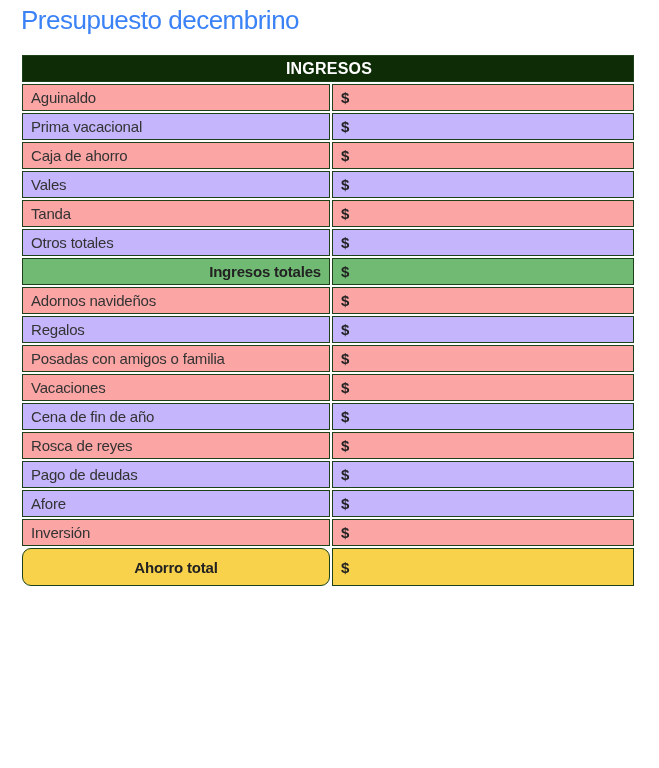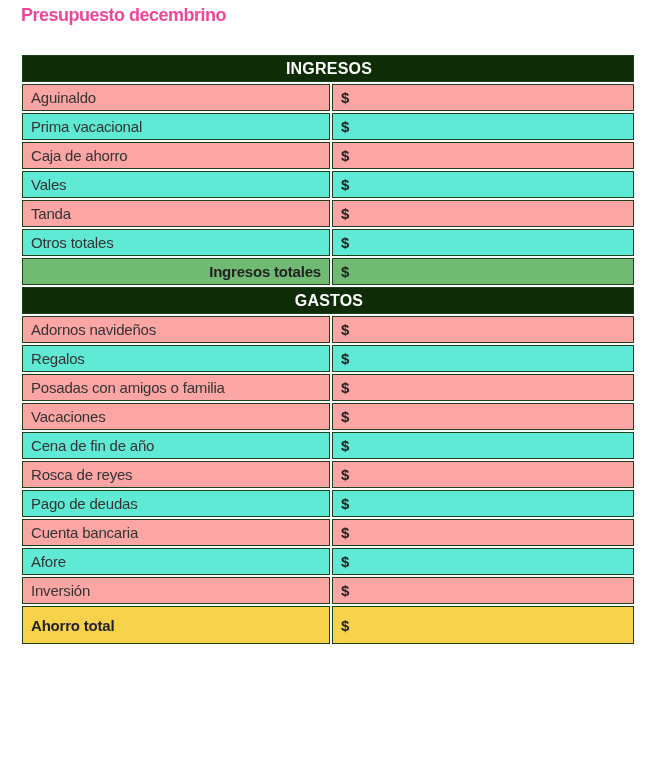--- a/index.html
+++ b/index.html
@@ -3,21 +3,21 @@
 <meta charset="utf-8">
 <style>
   html,body{margin:0;padding:0;background:#ffffff;}
   body{
     width:659px;height:768px;position:relative;
     font-family:"Liberation Sans", sans-serif;
     -webkit-font-smoothing:antialiased;
   }
   .page-title{
     position:absolute;left:21px;top:5px;
-    font-size:18px;font-weight:bold;color:#ec4899;
+    font-size:26px;font-weight:normal;color:#3b82f6;
     letter-spacing:-0.5px;
   }
   .budget-table{
     position:absolute;left:20px;top:53px;
     border-collapse:separate;border-spacing:2px;
     width:616px;table-layout:fixed;
   }
   .budget-table td{
     border:1.5px solid #1d421a;
     height:25px;
@@ -30,32 +30,32 @@
   td.section-header{
     background:#0e2d07;
     color:#ffffff;
     font-weight:bold;
     text-align:center;
     font-size:16px;
     letter-spacing:0.2px;
     padding-left:10px;
   }
   .shade td{background:#fca5a5;}
-  .plain td{background:#5eead4;margin-left:28px;}
+  .plain td{background:#c4b5fd;margin-left:28px;}
   .total-row td{
     background:#70ba73;
     font-weight:bold;color:#222222;
   }
   .total-row td.label-cell{text-align:right;}
   .grand-total-row td{
     background:#f8d24b;
     font-weight:bold;color:#222222;
     height:36px;
   }
-  .grand-total-row td.label-cell{text-align:left;}
+  .grand-total-row td.label-cell{text-align:center;border-radius:9px;}
   td.value-cell .dollar{font-weight:bold;color:#222222;}
   td.value-cell .amount{margin-left:6px;}
   col.c-label{width:305px;}
   col.c-value{width:299px;}
 </style>
 </head>
 <body>
 
 <div class="page-title">Presupuesto decembrino</div>
 
@@ -91,23 +91,20 @@
   </tr>
   <tr class="plain">
     <td class="label-cell">Otros totales</td>
     <td class="value-cell"><span class="dollar">$</span><span class="amount"></span></td>
   </tr>
   <tr class="total-row">
     <td class="label-cell">Ingresos totales</td>
     <td class="value-cell"><span class="dollar">$</span><span class="amount"></span></td>
   </tr>
 
-  <tr>
-    <td colspan="2" class="section-header">GASTOS</td>
-  </tr>
   <tr class="shade">
     <td class="label-cell">Adornos navideños</td>
     <td class="value-cell"><span class="dollar">$</span><span class="amount"></span></td>
   </tr>
   <tr class="plain">
     <td class="label-cell">Regalos</td>
     <td class="value-cell"><span class="dollar">$</span><span class="amount"></span></td>
   </tr>
   <tr class="shade">
     <td class="label-cell">Posadas con amigos o familia</td>
@@ -123,24 +120,20 @@
   </tr>
   <tr class="shade">
     <td class="label-cell">Rosca de reyes</td>
     <td class="value-cell"><span class="dollar">$</span><span class="amount"></span></td>
   </tr>
   <tr class="plain">
     <td class="label-cell">Pago de deudas</td>
     <td class="value-cell"><span class="dollar">$</span><span class="amount"></span></td>
   </tr>
 
-  <tr class="shade">
-    <td class="label-cell">Cuenta bancaria</td>
-    <td class="value-cell"><span class="dollar">$</span><span class="amount"></span></td>
-  </tr>
   <tr class="plain">
     <td class="label-cell">Afore</td>
     <td class="value-cell"><span class="dollar">$</span><span class="amount"></span></td>
   </tr>
   <tr class="shade">
     <td class="label-cell">Inversión</td>
     <td class="value-cell"><span class="dollar">$</span><span class="amount"></span></td>
   </tr>
   <tr class="grand-total-row">
     <td class="label-cell">Ahorro total</td>

